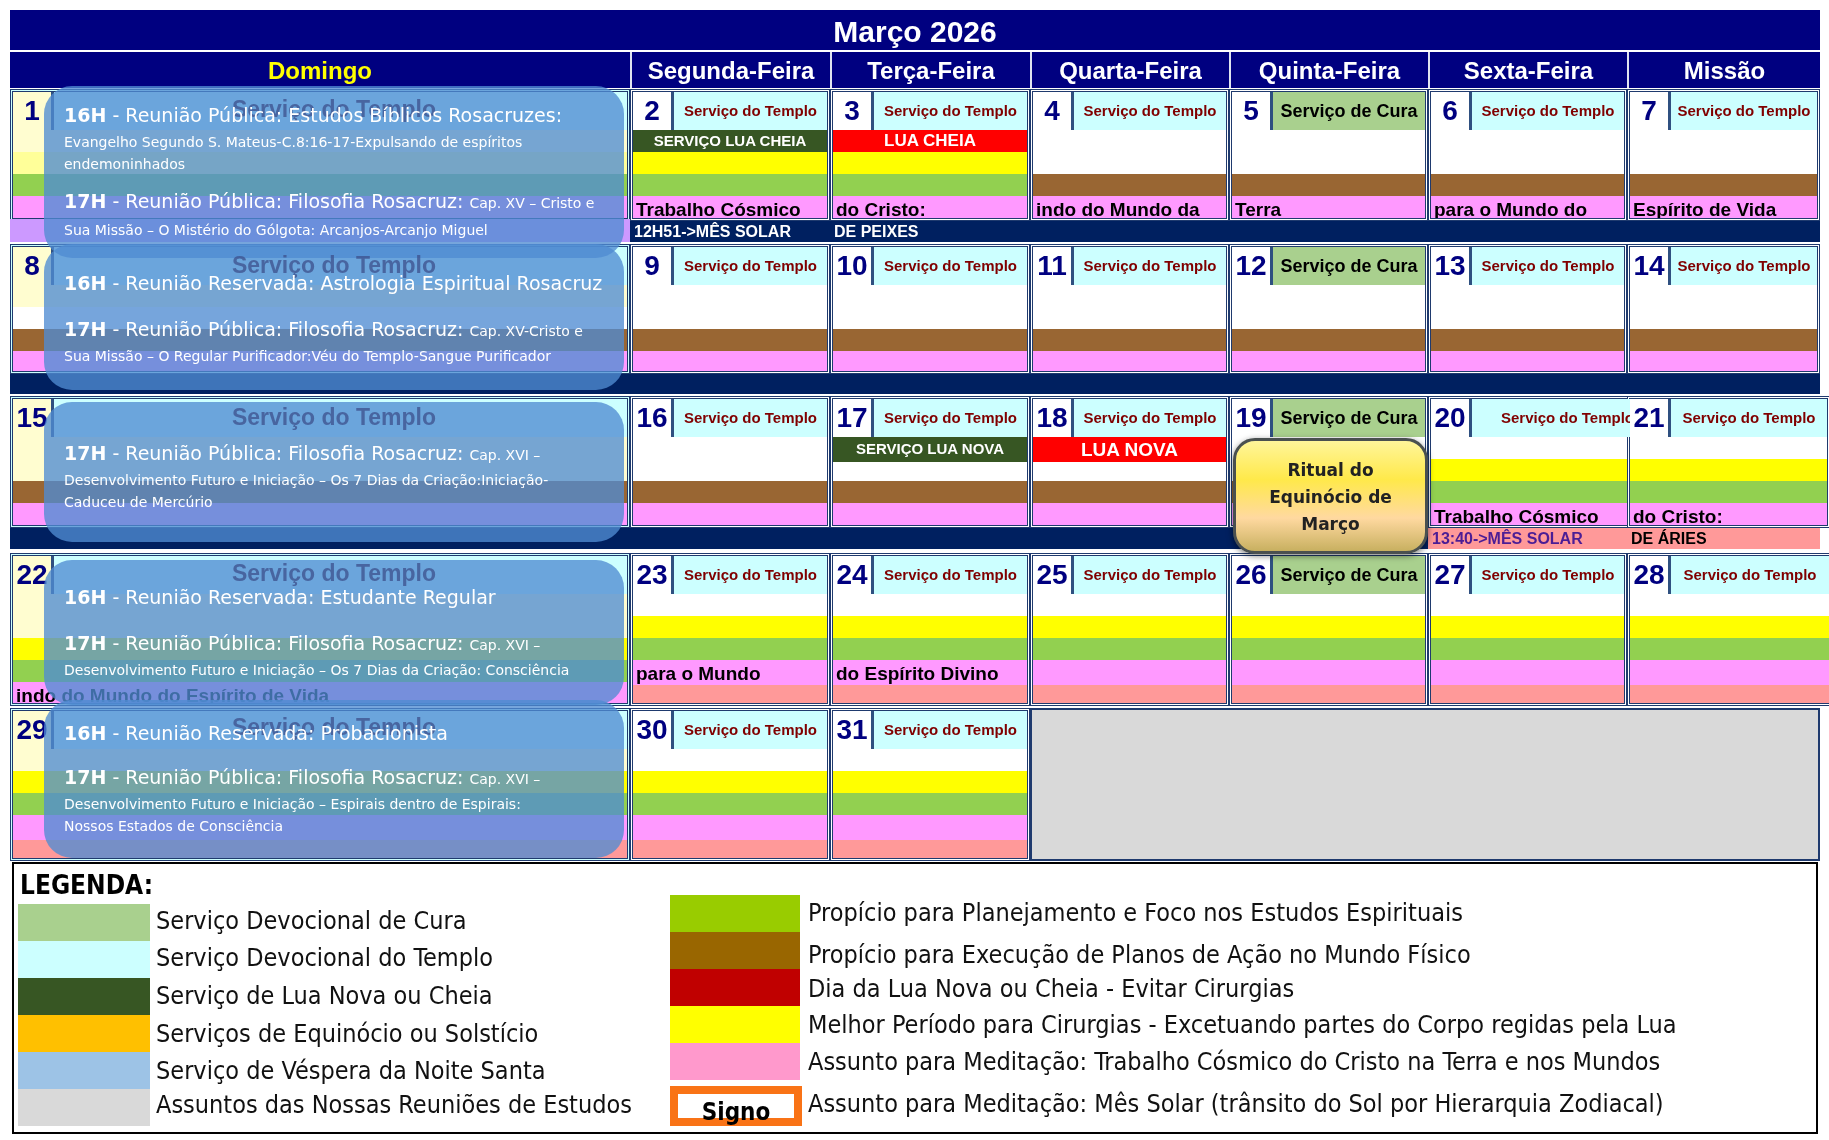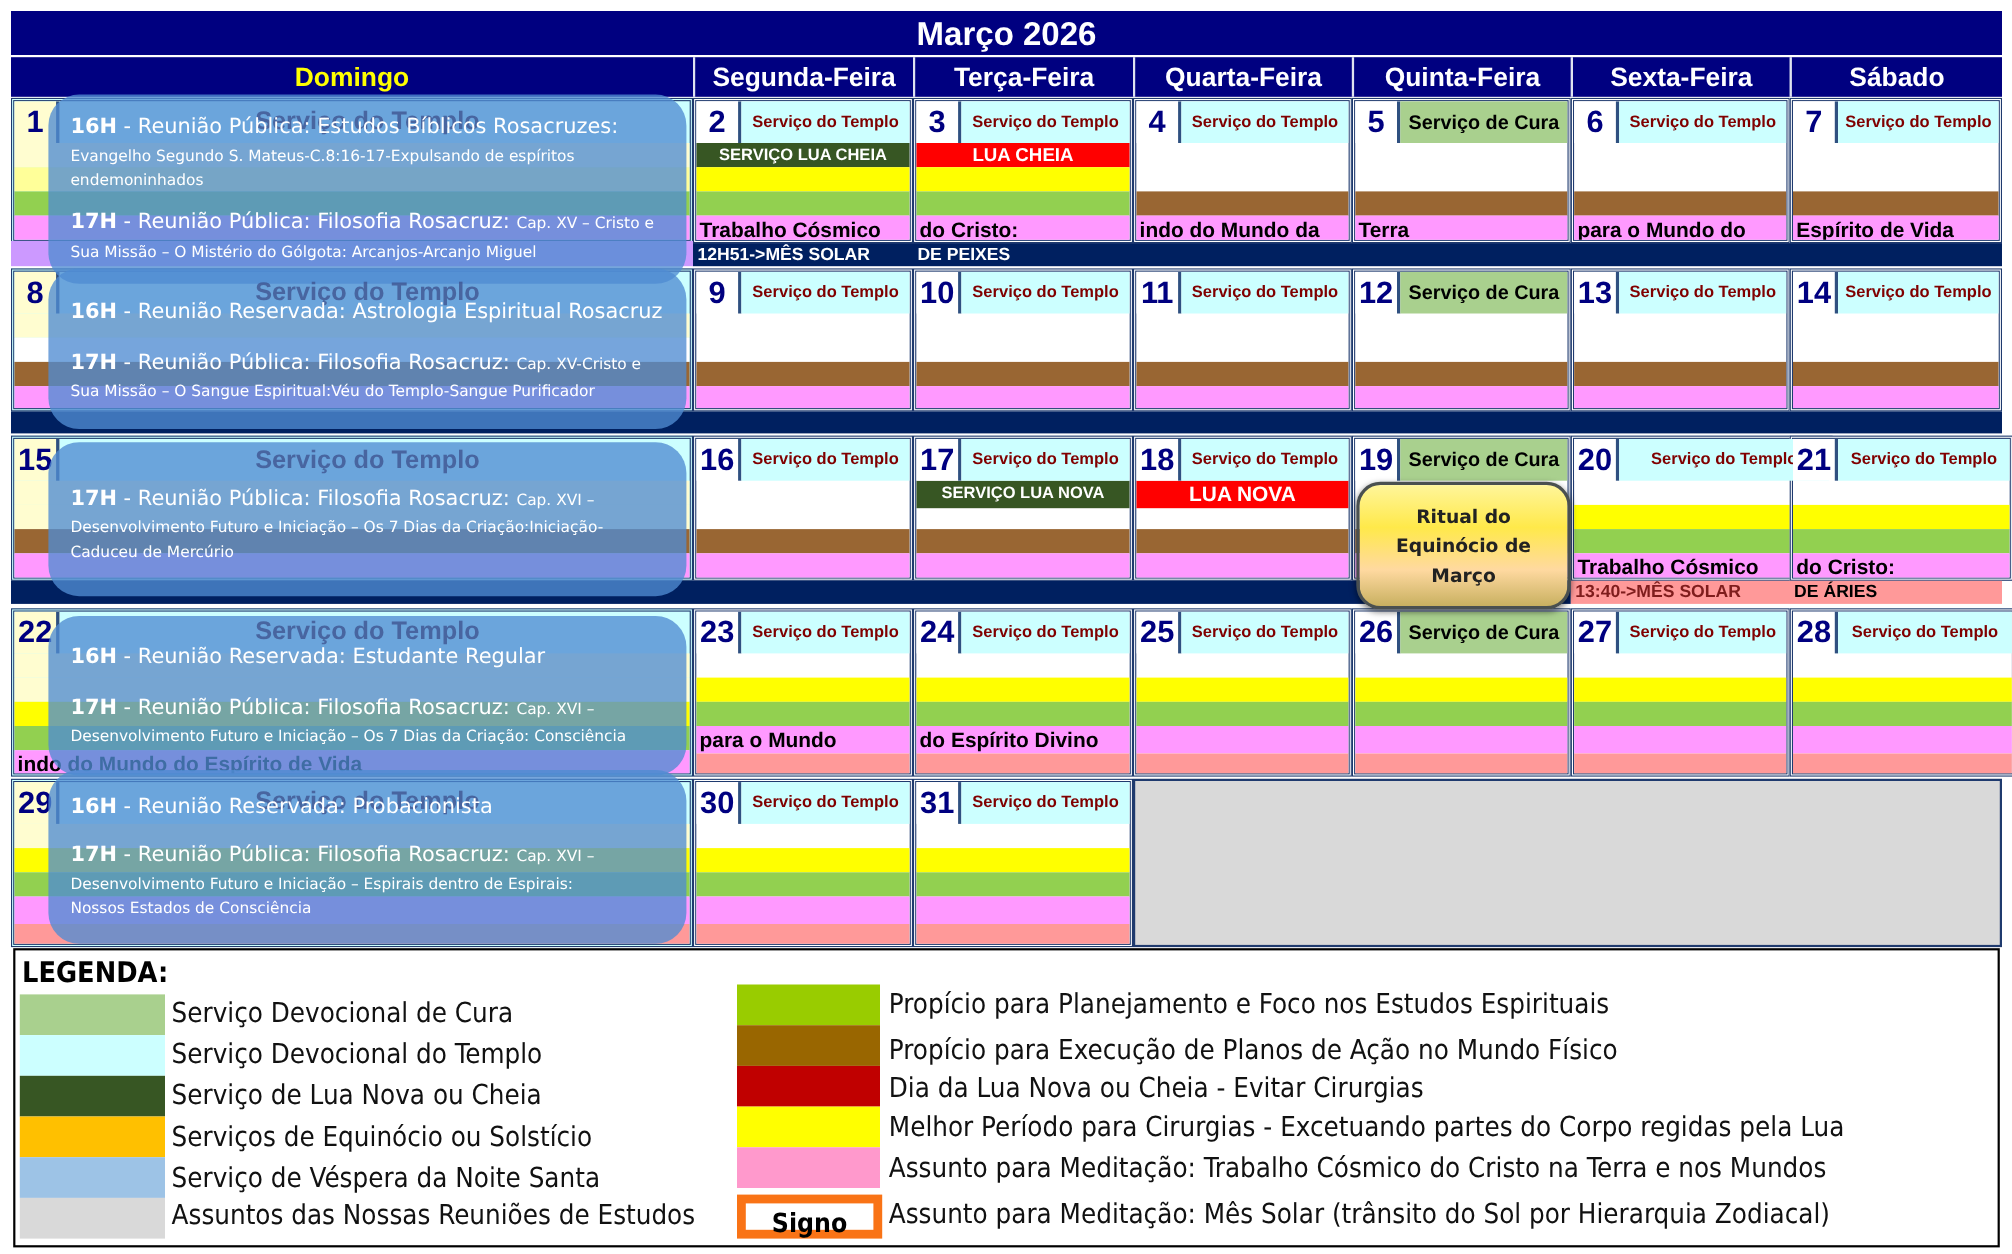--- a/index.html
+++ b/index.html
@@ -34,21 +34,21 @@
 <body>
 
 <div id="title-bar" class="abs">Março 2026</div>
 
 <div class="dayhdr sun" style="left:10px;width:620px;">Domingo</div>
 <div class="dayhdr" style="left:630px;width:200px;">Segunda-Feira</div>
 <div class="dayhdr" style="left:830px;width:200px;">Terça-Feira</div>
 <div class="dayhdr" style="left:1030px;width:199px;">Quarta-Feira</div>
 <div class="dayhdr" style="left:1229px;width:199px;">Quinta-Feira</div>
 <div class="dayhdr" style="left:1428px;width:199px;">Sexta-Feira</div>
-<div class="dayhdr" style="left:1627px;width:193px;">Sábado</div>
+<div class="dayhdr" style="left:1627px;width:193px;">Missão</div>
 
 <div class="cell" style="left:10px;top:89px;width:620px;height:132px;background:#ccffff;">
   <div class="band" style="top:38px;height:22px;background:#fffdd0;"></div>
   <div class="band" style="top:60px;height:22px;background:#ffff99;"></div>
   <div class="band" style="top:82px;height:22px;background:#92d050;"></div>
   <div class="band" style="top:104px;height:28px;background:#ff99ff;"></div>
   <div class="dnum" style="background:#fffdd0;">1</div>
 </div>
 <div class="abs" style="left:10px;top:219px;width:620px;height:23px;background:#cc99ff;"></div>
 
@@ -160,21 +160,21 @@
   <div class="svc">Serviço do Templo</div>
   <div class="band" style="top:82px;height:22px;background:#996633;"></div>
   <div class="band" style="top:104px;height:26px;background:#ff99ff;"></div>
 </div>
 <div class="navybar" style="left:10px;top:374px;width:1810px;height:20px;"></div>
 
 <div class="overlay" style="left:44px;top:244px;width:580px;height:146px;">
   <div class="ghost" style="top:8px;">Serviço do Templo</div>
   <div class="line big" style="top:28px;"><b>16H</b><span> - Reunião Reservada: Astrologia Espiritual Rosacruz</span></div>
   <div class="line big" style="top:74px;"><b>17H</b><span> - Reunião Pública: Filosofia Rosacruz: </span><span class="small">Cap. XV-Cristo e</span></div>
-  <div class="line small" style="top:104px;">Sua Missão – O Sangue Espiritual:Véu do Templo-Sangue Purificador</div>
+  <div class="line small" style="top:104px;">Sua Missão – O Regular Purificador:Véu do Templo-Sangue Purificador</div>
 </div>
 
 <div class="cell" style="left:10px;top:396px;width:620px;height:132px;background:#ccffff;">
   <div class="band" style="top:38px;height:22px;background:#fffdd0;"></div>
   <div class="band" style="top:60px;height:22px;background:#fffdd0;"></div>
   <div class="band" style="top:82px;height:22px;background:#996633;"></div>
   <div class="band" style="top:104px;height:28px;background:#ff99ff;"></div>
   <div class="dnum" style="background:#fffdd0;">15</div>
 </div>
 <div class="cell" style="left:630px;top:396px;width:200px;height:132px;">
@@ -214,21 +214,21 @@
 <div class="cell" style="left:1627px;top:396px;width:203px;height:132px;">
   <div class="dnum">21</div>
   <div class="svc">Serviço do Templo</div>
   <div class="band" style="top:60px;height:22px;background:#ffff00;"></div>
   <div class="band" style="top:82px;height:22px;background:#92d050;"></div>
   <div class="band" style="top:104px;height:28px;background:#ff99ff;"></div>
   <div class="pinktext" style="top:107px;">do Cristo:</div>
 </div>
 <div class="navybar" style="left:10px;top:528px;width:1418px;height:21px;"></div>
 <div class="abs" style="left:1428px;top:528px;width:392px;height:21px;background:#ff9999;">
-  <span class="abs" style="left:4px;top:2px;font-weight:bold;font-size:16px;color:#7f1d1d;white-space:nowrap;">13:40-&gt;MÊS SOLAR</span>
+  <span class="abs" style="left:4px;top:2px;font-weight:bold;font-size:16px;color:#4c1d95;white-space:nowrap;">13:40-&gt;MÊS SOLAR</span>
   <span class="abs" style="left:203px;top:2px;font-weight:bold;font-size:16px;color:#000;white-space:nowrap;">DE ÁRIES</span>
 </div>
 
 <div class="overlay" style="left:44px;top:402px;width:580px;height:140px;">
   <div class="ghost" style="top:2px;">Serviço do Templo</div>
   <div class="line big" style="top:40px;"><b>17H</b><span> - Reunião Pública: Filosofia Rosacruz: </span><span class="small">Cap. XVI –</span></div>
   <div class="line small" style="top:70px;">Desenvolvimento Futuro e Iniciação – Os 7 Dias da Criação:Iniciação-</div>
   <div class="line small" style="top:92px;">Caduceu de Mercúrio</div>
 </div>
 

